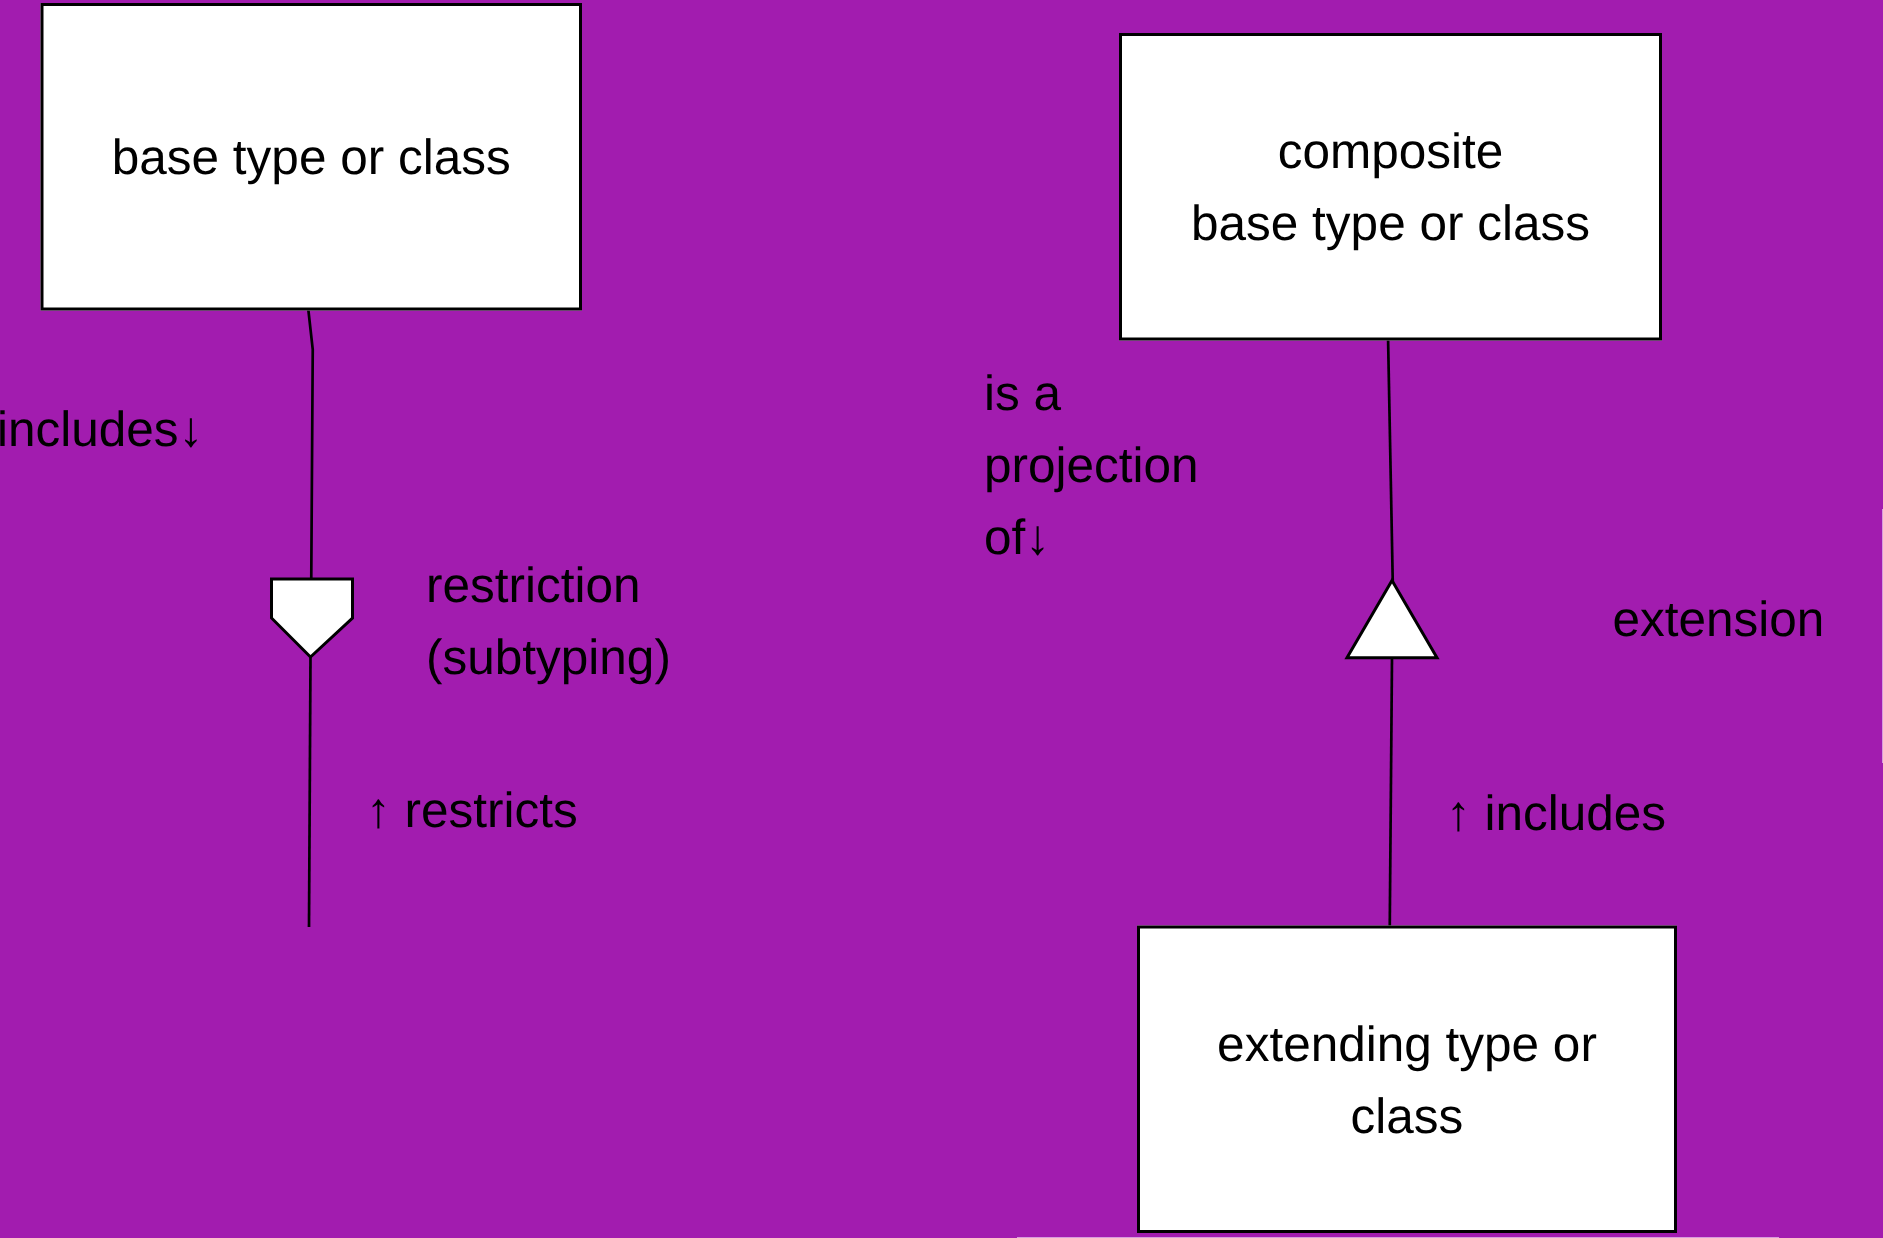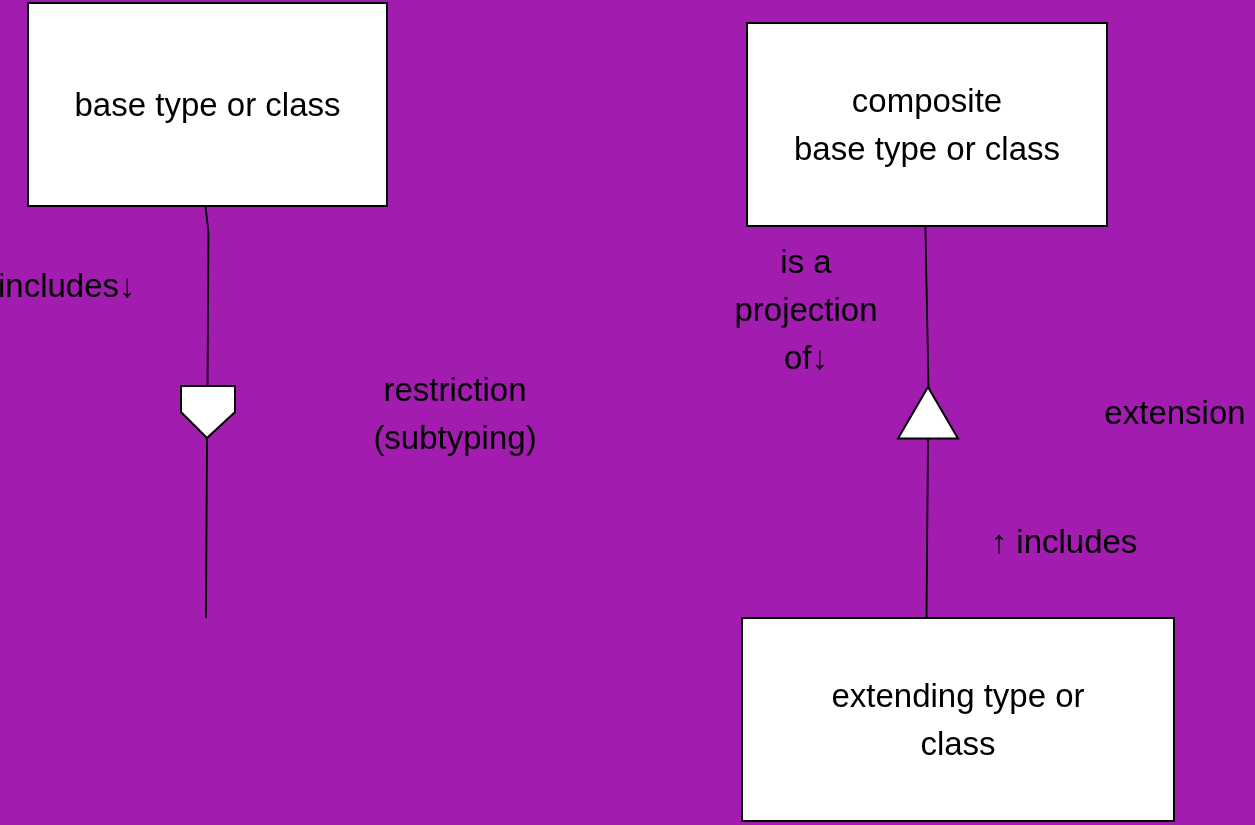--- a/index.html
+++ b/index.html
@@ -33,31 +33,30 @@
     align-items: center;
     justify-content: center;
     text-align: center;
     font-size: 33px;
     line-height: 48px;
     white-space: pre-line;
   }
   .box-base-left      { left: 27px;  top: 2px;   width: 361px; height: 205px; }
   .box-sub-left       { left: 26px;  top: 617px; width: 362px; height: 205px; }
   .box-base-right     { left: 746px; top: 2px;   width: 362px; height: 205px; margin-top: 20px; }
-  .box-sub-right      { left: 741px; top: 617px; width: 434px; height: 205px; justify-content: center; }
+  .box-sub-right      { left: 758px; top: 617px; width: 360px; height: 205px; justify-content: center; }
   .edge-label {
     position: absolute;
     font-size: 33px;
     line-height: 48px;
     white-space: pre-line;
-    text-align: center;
   }
   .lbl-includes   { left: -2px;  top: 262px; width: 200px; text-align: left; }
   .lbl-restricts  { left: 244px; top: 516px; width: 200px; }
-  .lbl-restriction{ left: 305px; top: 366px; width: 300px; }
+  .lbl-restriction{ left: 284px; top: 366px; width: 300px; }
   .lbl-isa        { left: 656px; top: 238px; width: 300px; }
   .lbl-extends    { left: 964px; top: 518px; width: 200px; }
   .lbl-extension  { left: 1075px; top: 389px; width: 200px; }
 </style>
 </head>
 <body>
 
 <div class="canvas">
 
   <svg class="wires" viewBox="0 0 1255 825" xmlns="http://www.w3.org/2000/svg">
@@ -81,20 +80,21 @@
 base type or class</span>
   </div>
 
   <div class="node-box box-sub-right">
     <span>extending type or
 class</span>
   </div>
 
   <div class="edge-label lbl-includes">includes↓</div>
 
+  <div class="edge-label lbl-restricts">↑ restricts</div>
 
   <div class="edge-label lbl-restriction">restriction
 (subtyping)</div>
 
   <div class="edge-label lbl-isa">is a
 projection
 of↓</div>
 
   <div class="edge-label lbl-extends">↑ includes</div>
 

